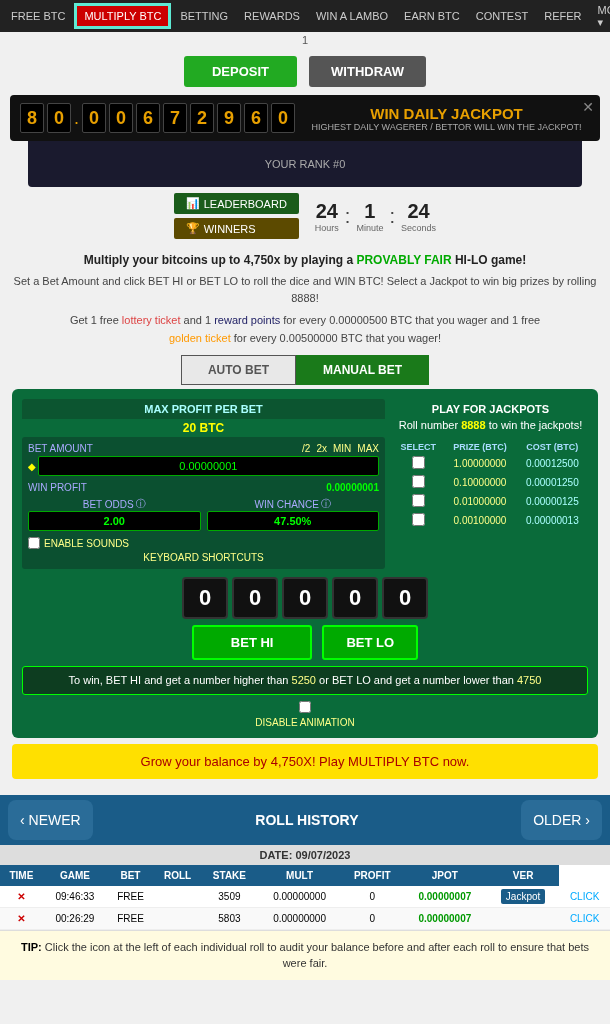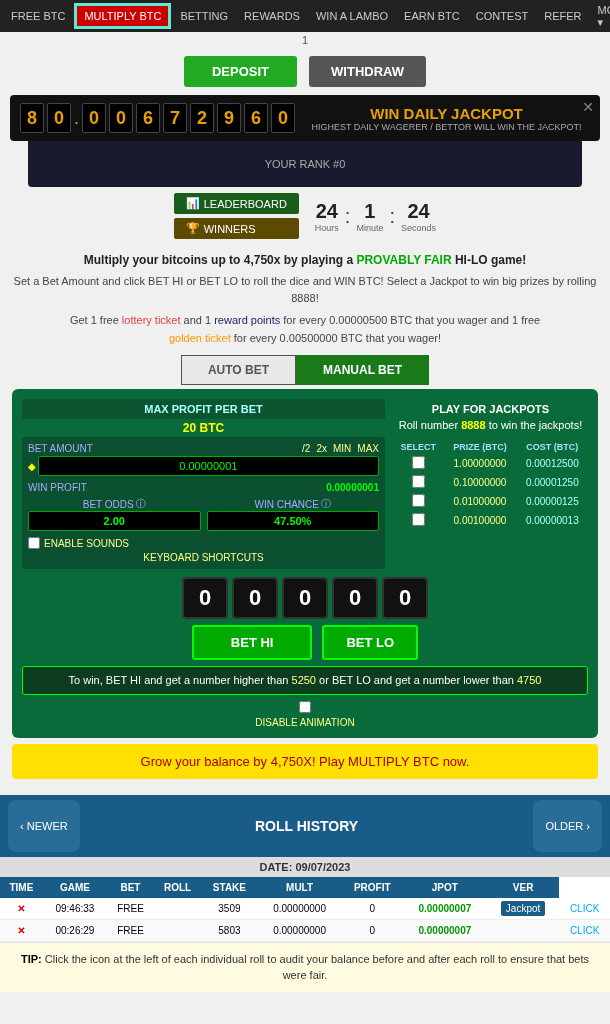--- a/index.html
+++ b/index.html
@@ -114,21 +114,21 @@
     .disable-anim input { width: 12px; height: 12px; }
     .disable-anim label { color: #ff8; font-size: 10px; cursor: pointer; }
 
     
     .grow-banner { background: #ffe000; border-radius: 4px; padding: 10px; text-align: center; margin: 0 0 8px 0; cursor: pointer; }
     .grow-banner span { color: #a00; font-weight: normal; font-size: 13px; }
 
     
     .roll-history-section { background: #fff; border-radius: 4px; margin-bottom: 0; }
     .roll-nav { background: #1a5c88; display: flex; align-items: center; justify-content: space-between; padding: 5px 8px; }
-    .nav-btn { background: #2a6c98; color: #fff; border: none; padding: 20px 12px; font-size: 11px; cursor: pointer; border-radius: 8px; }
+    .nav-btn { background: #2a6c98; color: #fff; border: none; padding: 12px 12px; font-size: 14px; cursor: pointer; border-radius: 8px; }
     .roll-title { color: #fff; font-size: 14px; font-weight: bold; }
     .date-bar { background: #ddd; text-align: center; padding: 4px; font-size: 11px; color: #333; font-weight: bold; }
     .history-table { width: 100%; border-collapse: collapse; }
     .history-table th { background: #1a5c88; color: #fff; padding: 5px 3px; font-size: 10px; text-align: center; }
     .history-table td { padding: 5px 3px; font-size: 10px; text-align: center; border-bottom: 1px solid #eee; }
     .history-table tr:nth-child(even) { background: #f9f9f9; }
     .x-icon { color: #c00; font-weight: bold; cursor: pointer; }
     .jackpot-badge { background: #1a5c88; color: #fff; padding: 2px 5px; border-radius: 2px; font-size: 10px; }
     .click-link { color: #0af; cursor: pointer; font-size: 10px; }
     .profit-green { color: #090; font-weight: bold; }

